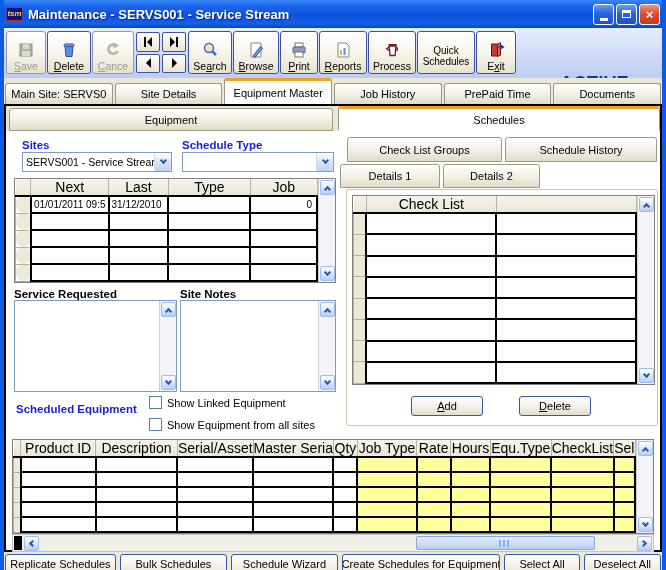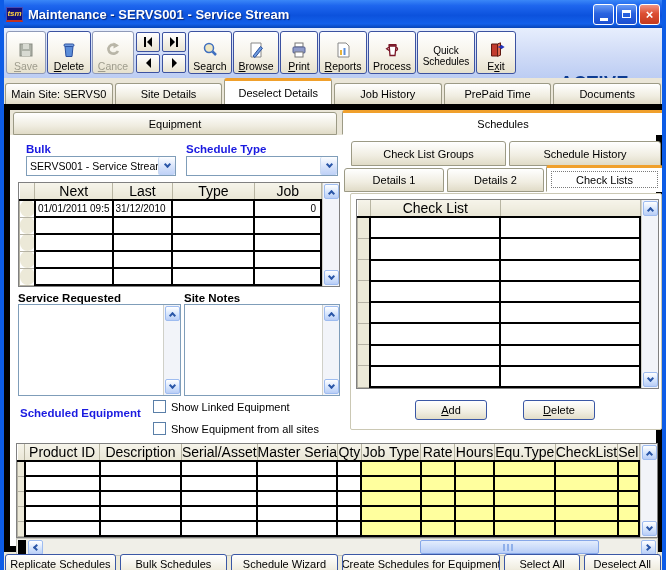--- a/index.html
+++ b/index.html
@@ -36,21 +36,21 @@
   .tri.left{border-right-color:#000;border-left-width:0;}
   .tri.right{border-left-color:#000;border-right-width:0;}
   .bar{width:2px;height:10px;background:#000;}
   .active-badge{position:absolute;left:556px;top:5px;color:#0d3c91;font-weight:bold;font-size:18px;letter-spacing:.5px;margin-top:40px;}
   
   .tabrow1{position:absolute;left:0;right:0;top:78px;height:26px;background:#eae6d8;display:flex;align-items:flex-end;gap:2px;padding:0 1px;}
   .mtab{flex:1;height:21px;border:1px solid #9c9a85;border-bottom:none;border-radius:3px 3px 0 0;
     background:linear-gradient(180deg,#ffffff,#f0ede1 60%,#e0dbc7);display:flex;align-items:center;justify-content:center;
     font-size:11px;white-space:nowrap;overflow:hidden;}
   .mtab.active{height:26px;background:#fff;border-top:3px solid #f0a02c;font-size:11px;}
-  .panel{position:absolute;left:0;top:104px;width:658px;height:448px;background:#fff;border:6px solid #000000;}
+  .panel{position:absolute;left:0;top:104px;width:658px;height:448px;background:#fff;border:2px solid #000000;}
   .tabrow2{position:absolute;left:0;top:0;width:100%;height:25px;background:#eae6d8;}
   .stab{position:absolute;border:1px solid #9c9a85;border-radius:3px 3px 0 0;display:flex;align-items:center;justify-content:center;
     font-size:11px;background:linear-gradient(180deg,#ffffff,#f0ede1 60%,#e0dbc7);}
   .stab.active{background:#fff;border-top:3px solid #f0a02c;border-bottom:1px solid #fff;text-align:right;}
   .stab.focus::after{content:"";position:absolute;left:4px;right:4px;top:3px;bottom:3px;border:1px dotted #7a7a7a;}
   
   .bluelbl{position:absolute;color:#1a1ae0;font-weight:bold;font-size:11.5px;}
   .blklbl{position:absolute;color:#000;font-weight:bold;font-size:11.5px;}
   .combo{position:absolute;height:20px;border:1px solid #7f9db9;background:#fff;display:flex;align-items:center;}
   .cval{flex:1;font-size:10.5px;padding-left:3px;white-space:nowrap;overflow:hidden;}
@@ -224,32 +224,32 @@
           </svg>
         </span>
       <span class="tlabel">E<u>x</u>it</span>
     </button>
     <span class="active-badge">ACTIVE</span>
   </div>
 
   <div class="tabrow1">
     <div class="mtab">Main Site: SERVS0</div>
     <div class="mtab">Site Details</div>
-    <div class="mtab active">Deselect Details</div>
+    <div class="mtab active">Equipment Master</div>
     <div class="mtab">Job History</div>
     <div class="mtab">PrePaid Time</div>
     <div class="mtab">Documents</div>
   </div>
 
   <div class="panel">
     <div class="tabrow2"></div>
     <div class="stab" style="left:3px;top:2px;width:324px;height:23px">Equipment</div>
     <div class="stab active" style="left:332px;top:0;width:322px;height:25px">Schedules</div>
 
-    <span class="bluelbl" style="left:16px;top:33px">Bulk</span>
+    <span class="bluelbl" style="left:16px;top:33px">Sites</span>
     <div class="combo" style="left:16px;top:46px;width:150px">
       <span class="cval">SERVS001 - Service Stream</span>
       <span class="cbtn">
           <i class="chev cd"></i>
         </span>
     </div>
     <span class="bluelbl" style="left:176px;top:33px">Schedule Type</span>
     <div class="combo" style="left:176px;top:46px;width:152px">
       <span class="cval"></span>
       <span class="cbtn">
@@ -351,21 +351,20 @@
     <span class="bluelbl" style="left:10px;top:297px">Scheduled Equipment</span>
     <span class="cbx" style="left:143px;top:290px"></span>
     <span class="cblabel" style="left:161px;top:291px">Show Linked Equipment</span>
     <span class="cbx" style="left:143px;top:312px"></span>
     <span class="cblabel" style="left:161px;top:313px">Show Equipment from all sites</span>
 
     <div class="stab" style="left:341px;top:31px;width:155px;height:25px">Check List Groups</div>
     <div class="stab" style="left:499px;top:31px;width:152px;height:25px">Schedule History</div>
     <div class="stab" style="left:334px;top:58px;width:100px;height:24px">Details 1</div>
     <div class="stab" style="left:437px;top:58px;width:97px;height:24px">Details 2</div>
-    <div class="stab active focus" style="left:536px;top:55px;width:117px;height:27px">Check Lists</div>
 
     <div class="groupbox" style="left:340px;top:83px;width:312px;height:237px">
       <div class="gridwrap" style="left:5px;top:5px;width:303px;height:190px">
         <table class="grid cklist">
           <colgroup>
               <col style="width:13px">
               <col style="width:131px">
               <col style="width:142px">
             </colgroup>
           <thead>

